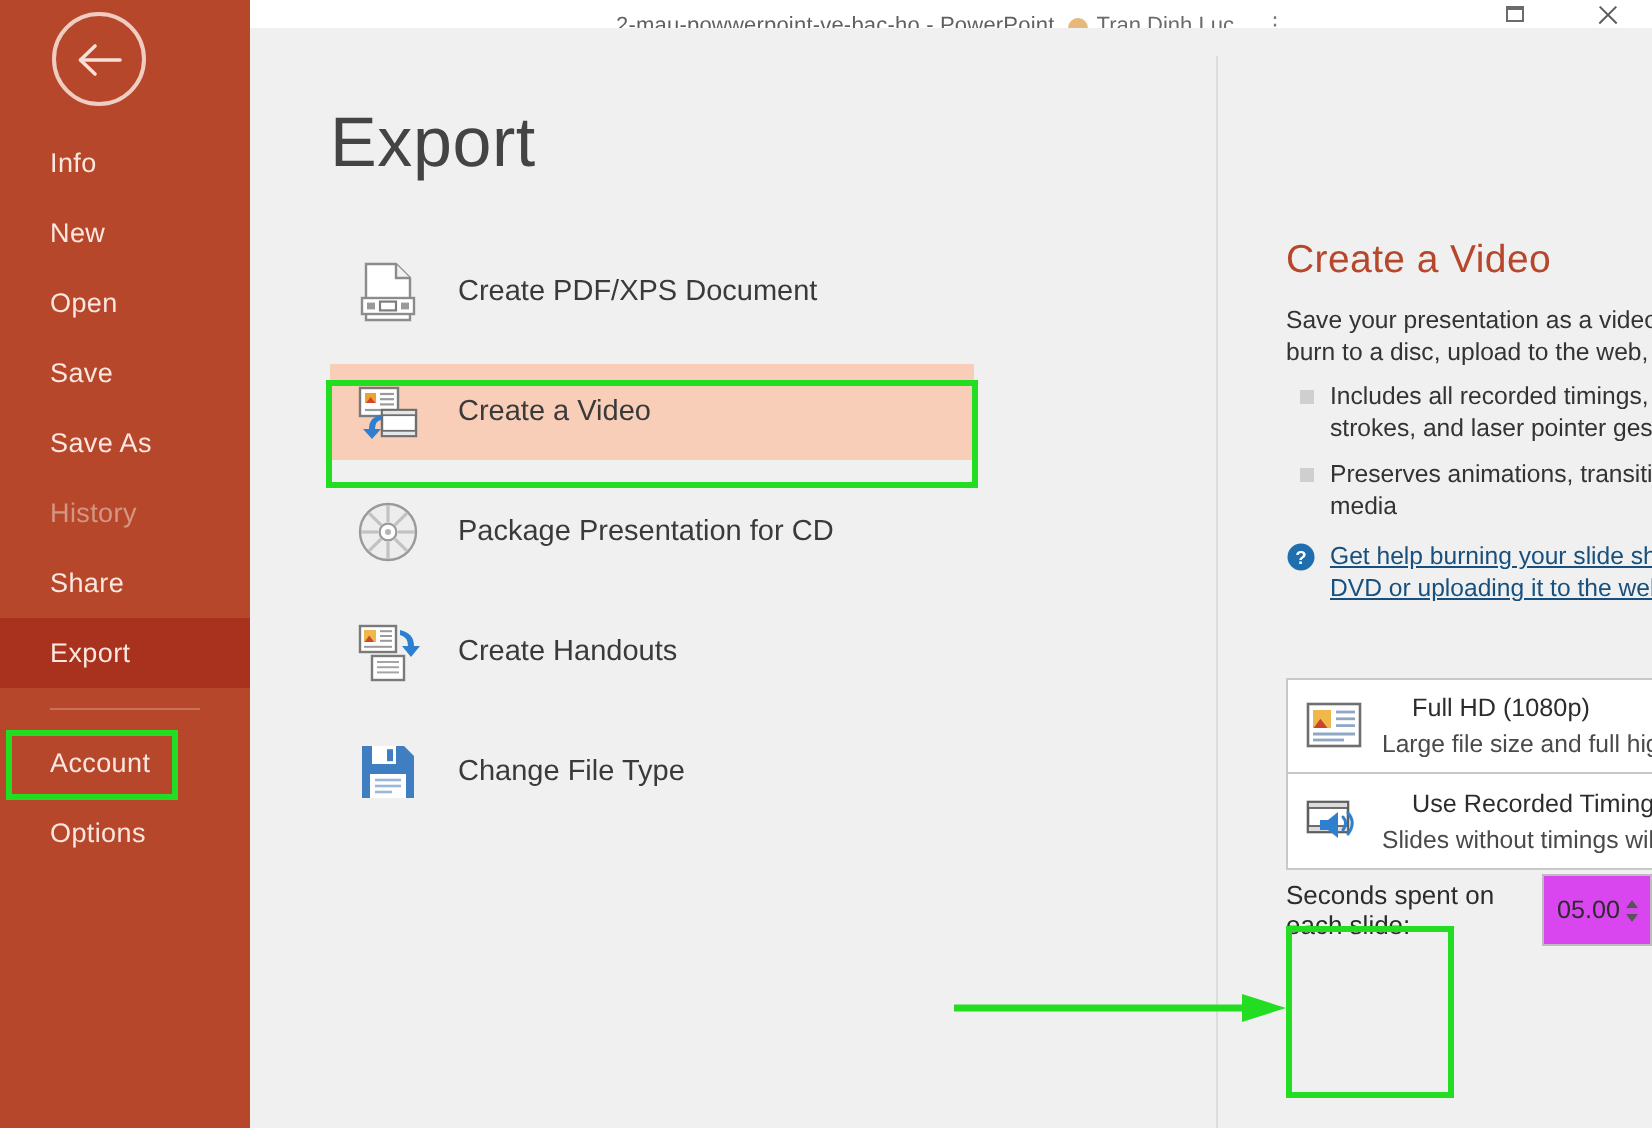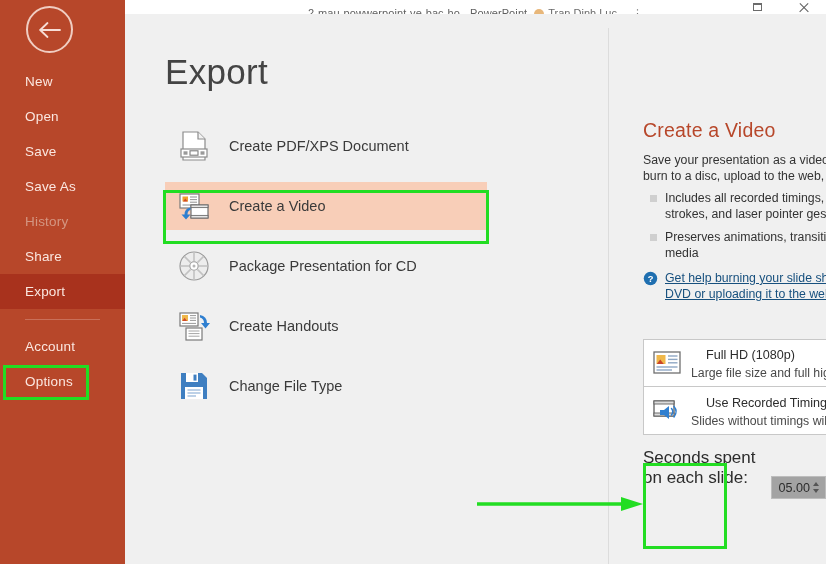--- a/index.html
+++ b/index.html
@@ -168,24 +168,24 @@
   .dd + .dd { border-top: none; }
   .dd-icon { width: 30px; height: 28px; flex: 0 0 30px; }
   .dd-texts { flex: 1; padding-left: 9px; overflow: hidden; }
   .dd-main { font-size: 12.6px; color: #2c2c2c; line-height: 16px; white-space: nowrap; margin-left: 15px; }
   .dd-sub  { font-size: 12.3px; color: #4a4a4a; line-height: 16px; white-space: nowrap; }
 
   .secs-row {
     position: absolute; left: 518px; top: 423px;
     display: flex; align-items: center; gap: 8px;
   }
-  .secs-label { font-size: 17px; color: #2c2c2c; }
+  .secs-label { font-size: 13px; color: #2c2c2c; }
   .spin {
-    width: 72px; height: 23px; border: 1px solid #bdbdbd; background: #a3a3a3;
-    display: flex; align-items: center; margin-top: 39px;
+    width: 72px; height: 36px; border: 1px solid #bdbdbd; background: #d946ef;
+    display: flex; align-items: center;
   }
   .spin-val {
     flex: 1; font-size: 12.6px; color: #2c2c2c; padding-left: 6px;
   }
   .spin-btns {
     width: 15px; height: 100%;
     display: flex; flex-direction: column; justify-content: center;
     align-items: center; gap: 3px; padding-right: 3px;
   }
   .spin-up, .spin-dn { width: 0; height: 0; }
@@ -239,20 +239,23 @@
   <div class="sidebar">
 
     <div class="back-btn">
       <svg class="back-arrow" viewBox="0 0 24 18">
         <path d="M9.5 2 L2.2 9 L9.5 16" fill="none" stroke="#f7ded6" stroke-width="1.8" stroke-linecap="round" stroke-linejoin="round"></path>
         <line x1="2.5" y1="9" x2="22" y2="9" stroke="#f7ded6" stroke-width="1.8" stroke-linecap="round"></line>
       </svg>
     </div>
 
     <div class="nav">
+      <div class="nav-item">
+          <span>Info</span>
+        </div>
       <div class="nav-item">
           <span>New</span>
         </div>
       <div class="nav-item">
           <span>Open</span>
         </div>
       <div class="nav-item">
           <span>Save</span>
         </div>
       <div class="nav-item">

